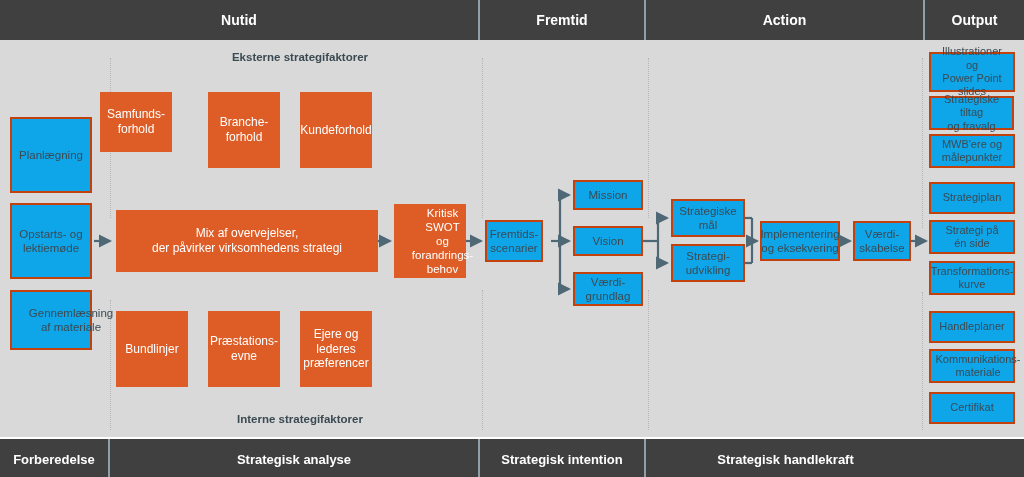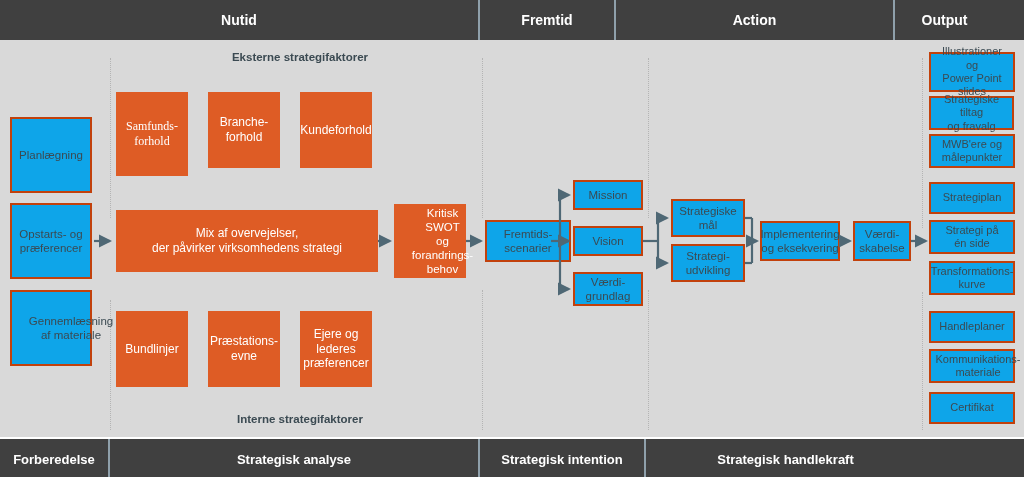--- a/index.html
+++ b/index.html
@@ -18,21 +18,21 @@
   .bar-cell{
     display:flex;align-items:center;justify-content:center;
     color:#ffffff;font-weight:bold;font-size:13.5px;
     box-sizing:border-box;height:100%;
     border-right:2px solid #8fa0ab;
   }
   .bar-cell:last-child{border-right:none;}
   .bar.top .bar-cell{font-size:14px;}
   .bar.bottom .bar-cell{font-size:13px;}
   .bar.top .c0{width:480px;}
-  .bar.top .c1{width:136px;}
+  .bar.top .c1{width:166px;}
   .bar.top .c2{width:279px;}
   .bar.top .c3{width:99px;}
   .bar.bottom .c0{width:110px;}
   .bar.bottom .c1{width:370px;}
   .bar.bottom .c2{width:166px;}
   .bar.bottom .c3{width:279px;}
 
   .body-area{position:absolute;left:0;top:40px;width:1024px;height:397px;background:#d9d9d9;}
   .bar.bottom{border-top:2px solid #ffffff;}
   .bar.top{border-bottom:2px solid #ffffff;}
@@ -85,28 +85,28 @@
   <div class="vdot" style="left:922px;top:292px;height:138px;"></div>
 
   <div class="caption" style="left:120px;top:51px;width:360px;">Eksterne strategifaktorer</div>
   <div class="caption" style="left:120px;top:413px;width:360px;">Interne strategifaktorer</div>
 
   <div class="box white" style="left:10px;top:117px;width:82px;height:76px;">
     <span class="inner">Planlægning</span>
   </div>
   <div class="box white" style="left:10px;top:203px;width:82px;height:76px;">
     <span class="inner" style="white-space:pre-line;">Opstarts- og
-præferencer</span>
-  </div>
-  <div class="box white" style="left:10px;top:290px;width:82px;height:76px;padding-left:40px;">
+lektiemøde</span>
+  </div>
+  <div class="box white" style="left:10px;top:290px;width:82px;height:60px;padding-left:40px;">
     <span class="inner" style="white-space:pre-line;">Gennemlæsning
 af materiale</span>
   </div>
 
-  <div class="box orange" style="left:116px;top:92px;width:72px;height:84px;font-family:Liberation Serif, serif;">
+  <div class="box orange" style="left:100px;top:92px;width:72px;height:60px;">
     <span class="inner" style="white-space:pre-line;">Samfunds-
 forhold</span>
   </div>
   <div class="box orange" style="left:208px;top:92px;width:72px;height:76px;">
     <span class="inner" style="white-space:pre-line;">Branche-
 forhold</span>
   </div>
   <div class="box orange" style="left:300px;top:92px;width:72px;height:76px;">
     <span class="inner" style="white-space:pre-line;">Kundeforhold</span>
   </div>
@@ -128,21 +128,21 @@
     <span class="inner" style="white-space:pre-line;">Præstations-
 evne</span>
   </div>
 
   <div class="box orange small" style="left:394px;top:204px;width:72px;height:74px;padding-left:25px;">
     <span class="inner" style="white-space:pre-line;">Kritisk SWOT
 og forandrings-
 behov</span>
   </div>
 
-  <div class="box white" style="left:485px;top:220px;width:86px;height:42px;">
+  <div class="box white" style="left:485px;top:220px;width:58px;height:42px;">
     <span class="inner" style="white-space:pre-line;">Fremtids-
 scenarier</span>
   </div>
 
   <div class="box white" style="left:573px;top:180px;width:70px;height:30px;">
     <span class="inner" style="white-space:pre-line;">Mission</span>
   </div>
   <div class="box white" style="left:573px;top:226px;width:70px;height:30px;">
     <span class="inner" style="white-space:pre-line;">Vision</span>
   </div>

